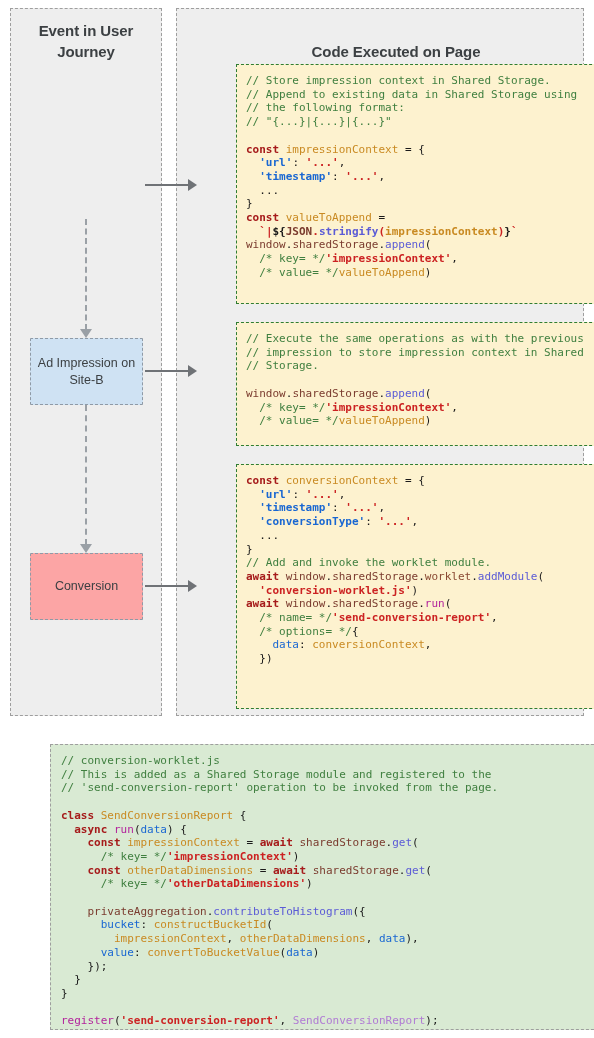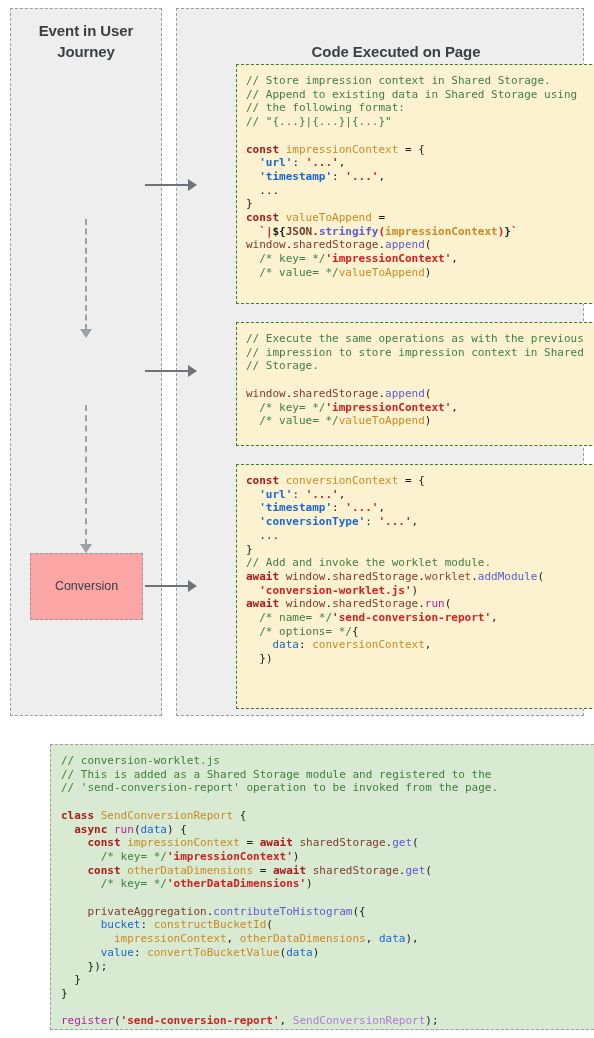--- a/index.html
+++ b/index.html
@@ -129,20 +129,23 @@
 <div class="stage">
 
   <div class="col" id="col-left">
     <div class="col-header">Event in User Journey</div>
   </div>
 
   <div class="col" id="col-right">
     <div class="col-header">Code Executed on Page</div>
   </div>
 
+  <div class="event-box" id="event-1">
+    <span>Ad Impression on Site-B</span>
+  </div>
   <div class="event-box" id="event-2">
     <span>Conversion</span>
   </div>
 
   <div class="v-conn" id="conn-0">
     <div class="line"></div>
     <div class="head"></div>
   </div>
   <div class="v-conn" id="conn-1">
     <div class="line"></div>

